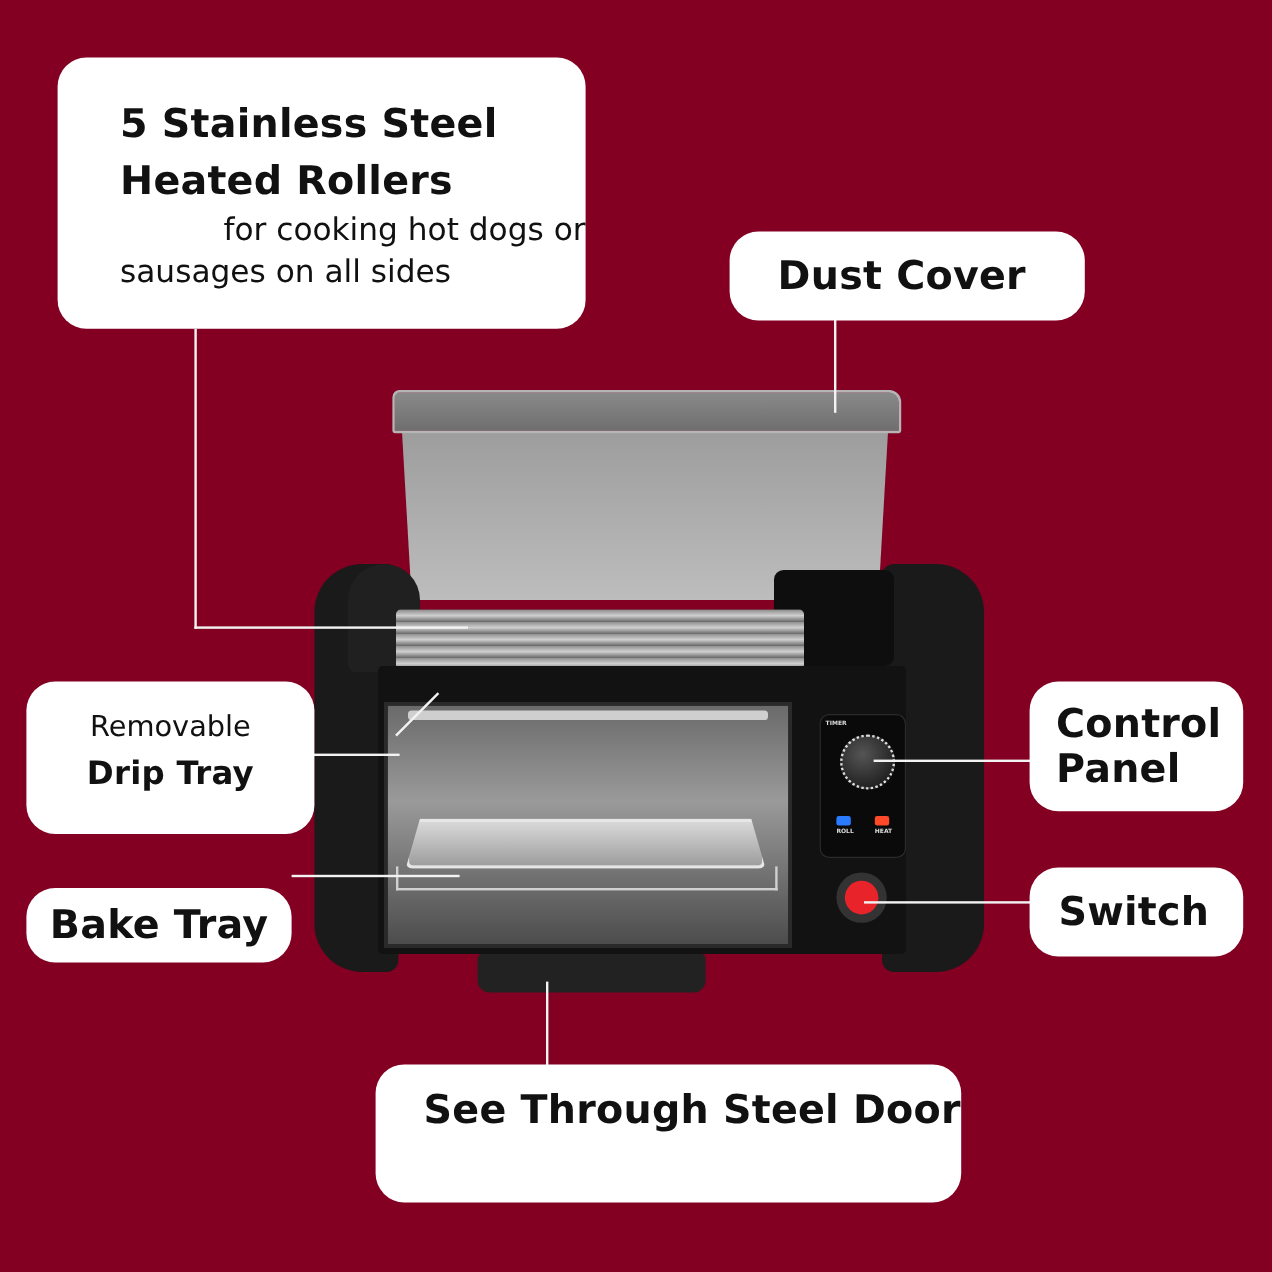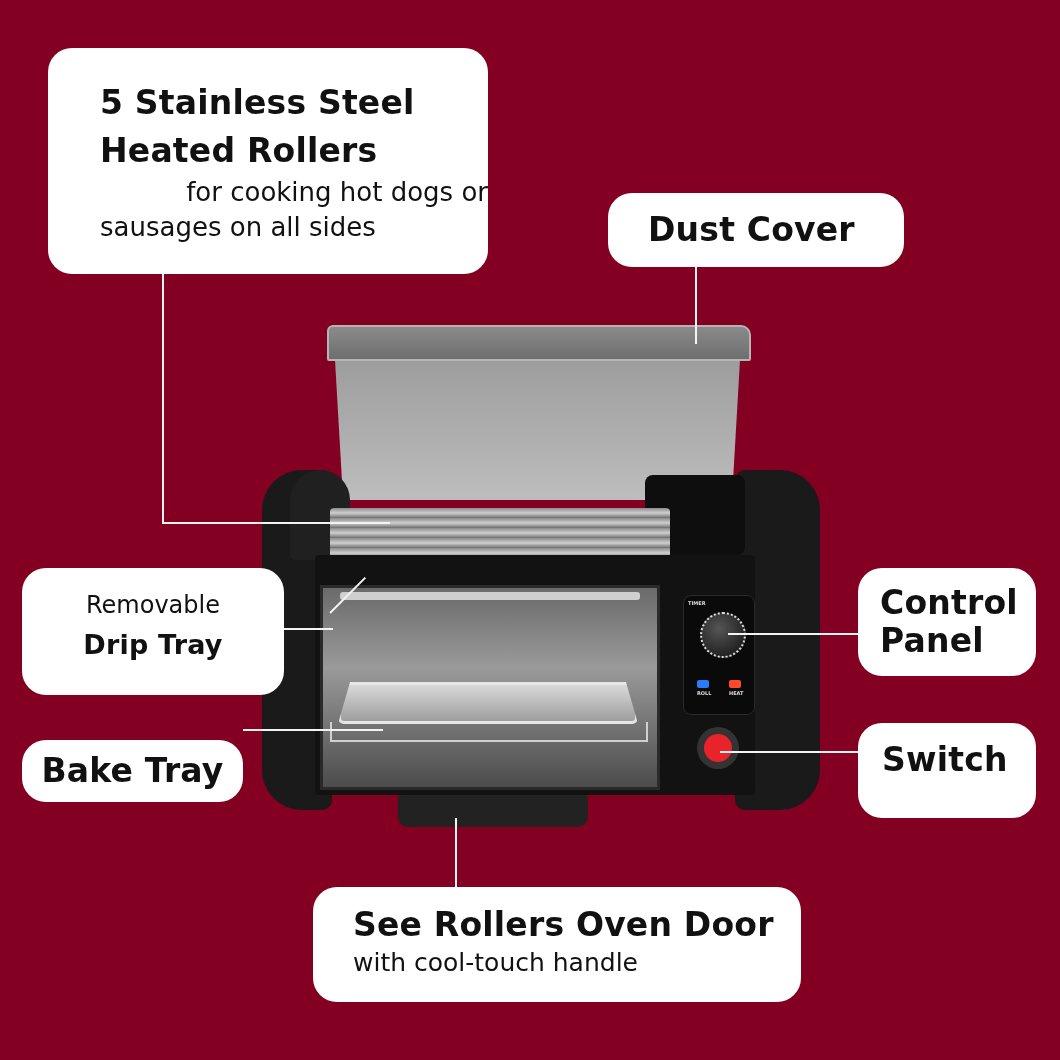--- a/index.html
+++ b/index.html
@@ -74,34 +74,33 @@
   <div class="bold" style="font-size:33px;line-height:50px;">5 Stainless Steel</div>
   <div class="bold" style="font-size:33px;line-height:46px;">Heated Rollers</div>
   <div class="light" style="font-size:26px;line-height:36px;text-align:right;">for cooking hot dogs or</div>
   <div class="light" style="font-size:26px;line-height:34px;">sausages on all sides</div>
 </div>
 
 <div class="callout" style="left:608px;top:193px;width:296px;height:74px;padding:14px 0 0 40px;">
   <div class="bold" style="font-size:33px;line-height:46px;">Dust Cover</div>
 </div>
 
-<div class="callout" style="left:22px;top:568px;width:262px;height:127px;text-align:center;padding-top:20px;">
+<div class="callout" style="left:22px;top:568px;width:240px;height:127px;text-align:center;padding-top:20px;">
   <div class="light" style="font-size:24px;line-height:34px;">Removable</div>
   <div class="bold" style="font-size:27px;line-height:46px;">Drip Tray</div>
 </div>
 
 <div class="callout" style="left:22px;top:708px;width:221px;height:62px;text-align:center;padding-top:8px;margin-top:32px;">
   <div class="bold" style="font-size:33px;line-height:46px;">Bake Tray</div>
 </div>
 
 <div class="callout" style="left:858px;top:568px;width:178px;height:108px;padding:16px 0 0 22px;">
   <div class="bold" style="font-size:33px;line-height:38px;">Control</div>
   <div class="bold" style="font-size:33px;line-height:38px;">Panel</div>
 </div>
 
-<div class="callout" style="left:858px;top:723px;width:178px;height:95px;padding:14px 0 0 24px;">
+<div class="callout" style="left:858px;top:723px;width:178px;height:74px;padding:14px 0 0 24px;">
   <div class="bold" style="font-size:33px;line-height:46px;">Switch</div>
 </div>
 
 <div class="callout" style="left:313px;top:887px;width:488px;height:115px;padding:16px 0 0 40px;">
-  <div class="bold" style="font-size:33px;line-height:44px;">See Rollers Oven Door</div>
-  <div class="light" style="font-size:25px;line-height:32px;">with cool-touch handle</div>
+  <div class="bold" style="font-size:33px;line-height:44px;">See Through Steel Door</div>
 </div>
 
 </body></html>

